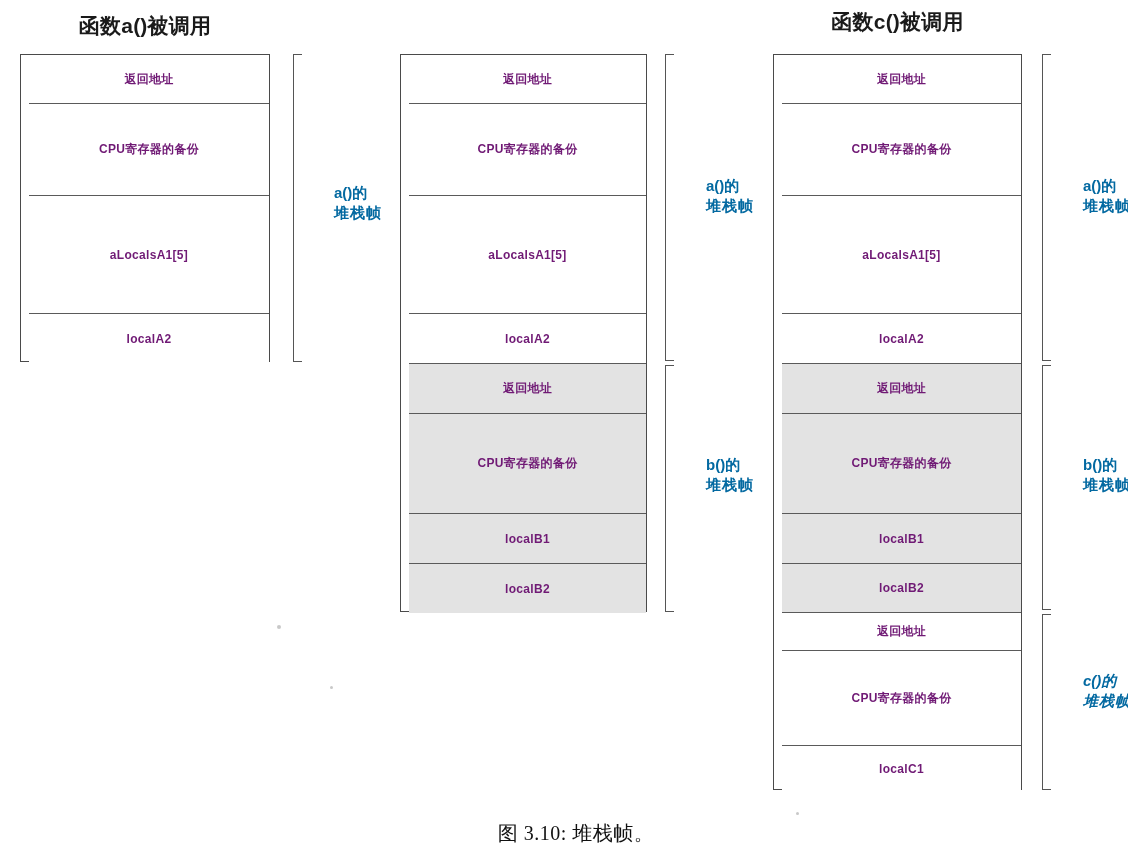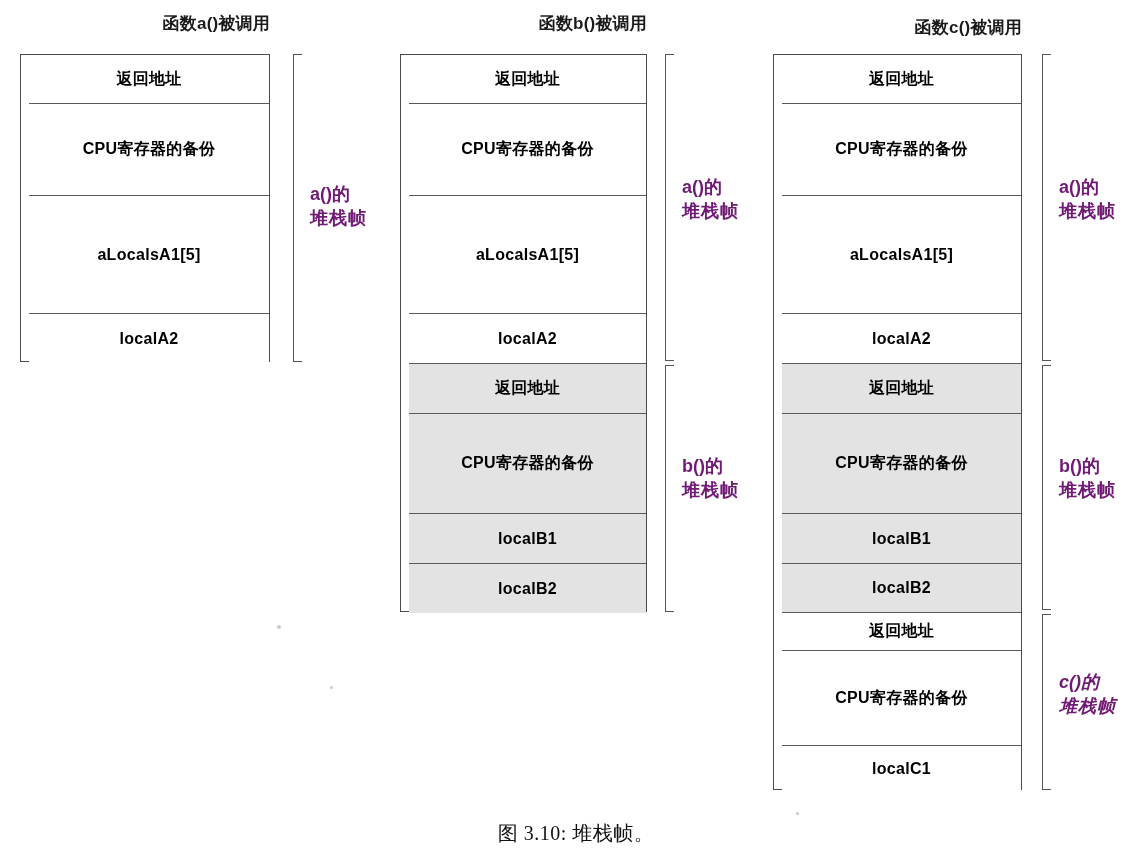--- a/index.html
+++ b/index.html
@@ -17,22 +17,22 @@
   }
 
   .figure {
     position: absolute;
     inset: 0;
   }
 
   
   .col-title {
     position: absolute;
-    text-align: right;
-    font-size: 17px;
+    text-align: center;
+    font-size: 21px;
     font-weight: 600;
     letter-spacing: 0.2px;
     color: #1a1a1a;
     white-space: nowrap;
   }
 
   
   .stack-box {
     position: absolute;
     box-sizing: border-box;
@@ -41,48 +41,49 @@
   }
 
   .slot {
     position: absolute;
     left: 8px;
     right: 0;
     box-sizing: border-box;
     display: flex;
     align-items: center;
     justify-content: center;
-    font-size: 16px;
+    font-size: 12px;
     font-weight: 600;
     letter-spacing: 0.3px;
-    color: #000000;
+    color: #701a75;
     background: #ffffff;
     border-bottom: 1px solid #5a5a5a;
     white-space: nowrap;
   }
   .slot.last { border-bottom: none; }
   .slot.shaded { background: #e3e3e3; }
 
   
   .bracket {
     position: absolute;
     box-sizing: border-box;
     border-left: 1.5px solid #555555;
     border-top: 1.5px solid #555555;
     border-bottom: 1.5px solid #555555;
     width: 9px;
   }
 
   .bracket-label {
     position: absolute;
-    font-size: 18px;
+    font-size: 15px;
     font-weight: 700;
     line-height: 1.32;
-    color: #701a75;
+    color: #0369a1;
     white-space: nowrap;
+    margin-left: 24px;
   }
   .bracket-label .l2 { display: block; letter-spacing: 1px; }
 
   
   .caption {
     position: absolute;
     left: 0;
     right: 0;
     text-align: center;
     font-family: "Liberation Serif", "DejaVu Serif", serif;
@@ -112,21 +113,20 @@
     <div class="slot" style="top:141px; height:118px;">aLocalsA1[5]</div>
     <div class="slot last" style="top:259px; height:49px;">localA2</div>
   </div>
 
   <div class="bracket" style="left:293px; top:54px; height:308px;"></div>
   <div class="bracket-label" style="left:310px; top:183px;">
     <span>a()的</span>
     <span class="l2">堆栈帧</span>
   </div>
 
-  <div class="col-title" style="left:400px; top:12px; width:247px;">函数b()被调用</div>
 
   <div class="stack-box" style="left:400px; top:54px; width:247px; height:558px;">
     <div class="slot" style="top:0px; height:49px;">返回地址</div>
     <div class="slot" style="top:49px; height:92px;">CPU寄存器的备份</div>
     <div class="slot" style="top:141px; height:118px;">aLocalsA1[5]</div>
     <div class="slot" style="top:259px; height:50px;">localA2</div>
     <div class="slot shaded" style="top:309px; height:50px;">返回地址</div>
     <div class="slot shaded" style="top:359px; height:100px;">CPU寄存器的备份</div>
     <div class="slot shaded" style="top:459px; height:50px;">localB1</div>
     <div class="slot shaded last" style="top:509px; height:49px;">localB2</div>
@@ -137,21 +137,21 @@
     <span>a()的</span>
     <span class="l2">堆栈帧</span>
   </div>
 
   <div class="bracket" style="left:665px; top:365px; height:247px;"></div>
   <div class="bracket-label" style="left:682px; top:455px;">
     <span>b()的</span>
     <span class="l2">堆栈帧</span>
   </div>
 
-  <div class="col-title" style="left:773px; top:16px; width:249px;">函数c()被调用</div>
+  <div class="col-title" style="left:773px; top:8px; width:249px;">函数c()被调用</div>
 
   <div class="stack-box" style="left:773px; top:54px; width:249px; height:736px;">
     <div class="slot" style="top:0px; height:49px;">返回地址</div>
     <div class="slot" style="top:49px; height:92px;">CPU寄存器的备份</div>
     <div class="slot" style="top:141px; height:118px;">aLocalsA1[5]</div>
     <div class="slot" style="top:259px; height:50px;">localA2</div>
     <div class="slot shaded" style="top:309px; height:50px;">返回地址</div>
     <div class="slot shaded" style="top:359px; height:100px;">CPU寄存器的备份</div>
     <div class="slot shaded" style="top:459px; height:50px;">localB1</div>
     <div class="slot shaded" style="top:509px; height:49px;">localB2</div>

